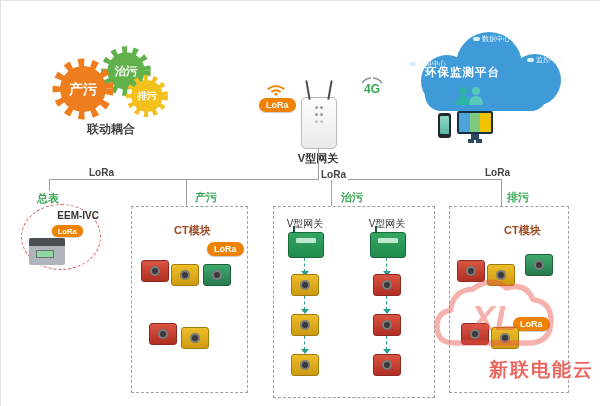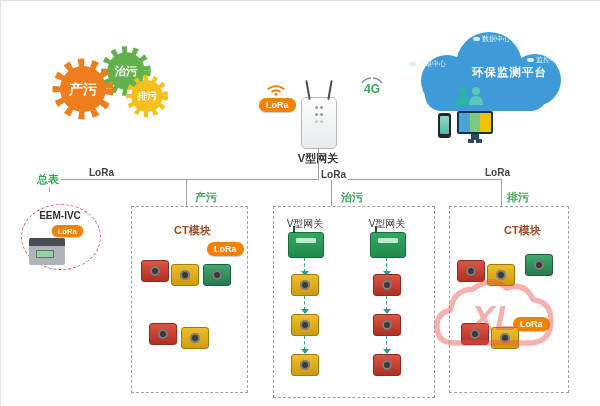--- a/index.html
+++ b/index.html
@@ -17,21 +17,21 @@
   
   .router{position:absolute;left:300px;top:96px;width:34px;height:50px;background:linear-gradient(#fdfdfd,#e8eaec);border:1px solid #b4bac0;border-radius:5px;}
   .router .ant{position:absolute;width:2px;height:20px;background:#4a4f54;border-radius:1px;}
   .router .ant.a1{left:5px;top:-18px;transform:rotate(-10deg);}
   .router .ant.a2{right:5px;top:-18px;transform:rotate(10deg);}
   .router .dots{position:absolute;left:13px;top:8px;width:3px;height:3px;border-radius:50%;background:#9aa0a6;box-shadow:5px 0 0 #9aa0a6,0 7px 0 #9aa0a6,5px 7px 0 #9aa0a6,0 14px 0 #c6cacd,5px 14px 0 #c6cacd;}
   .gw-label{position:absolute;left:288px;top:150px;width:58px;text-align:center;font-size:11px;color:#333;font-weight:bold;}
 
   
   .cloud-wrap{position:absolute;left:396px;top:24px;width:178px;height:122px;}
-  .cloud-title{position:absolute;left:28px;top:40px;width:122px;text-align:right;color:#fff;font-size:11.5px;font-weight:bold;letter-spacing:1px;}
+  .cloud-title{position:absolute;left:28px;top:40px;width:122px;text-align:left;color:#fff;font-size:11.5px;font-weight:bold;letter-spacing:1px;}
   .cloud-sub{position:absolute;color:#eaf6ff;font-size:7px;white-space:nowrap;}
   .mini-ic{display:inline-block;width:7px;height:4px;background:#d9efff;border-radius:3px;margin-right:2px;vertical-align:middle;}
   .phone{position:absolute;left:437px;top:112px;width:13px;height:25px;background:#23262a;border-radius:3px;}
   .phone::after{content:"";position:absolute;left:2px;top:3px;right:2px;bottom:4px;background:linear-gradient(#8fd8c6,#57b89f);border-radius:1px;}
   .monitor{position:absolute;left:456px;top:110px;width:36px;height:23px;background:#13324a;border-radius:2px;padding:2px;box-sizing:border-box;}
   .monitor .scr{width:100%;height:100%;background:linear-gradient(90deg,#4ba3d9 0 34%,#7fc97f 34% 67%,#f0c200 67%);}
   .monitor::after{content:"";position:absolute;left:14px;bottom:-6px;width:8px;height:6px;background:#2d4a60;box-shadow:-4px 4px 0 -1px #2d4a60,4px 4px 0 -1px #2d4a60;}
 
   
   .hline{position:absolute;height:1px;background:#9aa0a6;}
@@ -39,21 +39,21 @@
   .lora-text{position:absolute;font-size:10px;font-weight:bold;color:#444;background:#fff;padding:0 2px;}
 
   
   .dashed-box{position:absolute;border:1px dashed #9aa0a6;}
   .grp-title{position:absolute;font-size:11px;font-weight:bold;color:#3aa655;background:#fff;padding:0 2px;}
   .ct-label{position:absolute;font-size:11px;font-weight:bold;color:#9c4a21;margin-left:15px;}
   .vgw-label{position:absolute;font-size:10px;color:#333;text-align:center;width:52px;}
 
   
   .meter-ellipse{position:absolute;left:20px;top:203px;width:78px;height:64px;border:1.5px dashed #e05a5a;border-radius:50%;}
-  .meter-model{position:absolute;left:20px;top:209px;width:78px;text-align:center;font-size:10px;color:#333;font-weight:bold;}
+  .meter-model{position:absolute;left:20px;top:209px;width:78px;text-align:right;font-size:10px;color:#333;font-weight:bold;}
   .meter-device{position:absolute;left:28px;top:237px;width:36px;height:27px;background:#aeb4ba;border-radius:2px;}
   .meter-device::before{content:"";position:absolute;left:0;top:0;right:0;height:8px;background:#4a4f54;border-radius:2px 2px 0 0;}
   .meter-device::after{content:"";position:absolute;left:7px;top:12px;width:16px;height:6px;background:#8fd8a0;border:1px solid #6b7075;}
 
   
   .ct{position:absolute;width:26px;height:20px;border-radius:3px;}
   .ct::after{content:"";position:absolute;left:8px;top:5px;width:10px;height:10px;border-radius:50%;background:#3a3a3a;box-shadow:inset 0 0 0 2px rgba(255,255,255,.35);}
   .ct.red{background:linear-gradient(#da5543,#b02f22);border:1px solid #8f2a20;}
   .ct.yellow{background:linear-gradient(#edbd2a,#cf9b10);border:1px solid #a07a0a;}
   .ct.green{background:linear-gradient(#3fa96d,#277a4e);border:1px solid #1d5e3b;}
@@ -84,20 +84,21 @@
   <svg class="gear" style="left:50px;top:56px" width="64" height="64" viewBox="0 0 64 64">
     <circle cx="32" cy="32" r="26" fill="none" stroke="#ee7d1d" stroke-width="9" stroke-dasharray="6 7"></circle>
     <circle cx="32" cy="32" r="23" fill="#ee7d1d"></circle>
     <text x="32" y="37" text-anchor="middle" fill="#fff" font-size="14">产污</text>
   </svg>
   <svg class="gear" style="left:124px;top:73px" width="44" height="44" viewBox="0 0 64 64">
     <circle cx="32" cy="32" r="26" fill="none" stroke="#f3c01c" stroke-width="9" stroke-dasharray="6 7"></circle>
     <circle cx="32" cy="32" r="23" fill="#f3c01c"></circle>
     <text x="32" y="37" text-anchor="middle" fill="#fff" font-size="14">排污</text>
   </svg>
+  <div class="gear-caption">联动耦合</div>
 
   <div class="router">
     <div class="ant a1"></div>
     <div class="ant a2"></div>
     <div class="dots"></div>
   </div>
   <svg class="abs" style="left:264px;top:80px" width="22" height="15" viewBox="0 0 24 16">
     <path d="M3 9 a13 13 0 0 1 18 0" fill="none" stroke="#ef8200" stroke-width="2"></path>
     <path d="M7 12 a7 7 0 0 1 10 0" fill="none" stroke="#ef8200" stroke-width="2"></path>
     <circle cx="12" cy="14.3" r="1.6" fill="#ef8200"></circle>
@@ -136,21 +137,21 @@
   <div class="vline" style="left:317px;top:147px;height:31px"></div>
   <div class="hline" style="left:48px;top:178px;width:452px"></div>
   <div class="vline" style="left:48px;top:178px;height:13px"></div>
   <div class="vline" style="left:185px;top:178px;height:27px"></div>
   <div class="vline" style="left:330px;top:178px;height:27px"></div>
   <div class="vline" style="left:500px;top:178px;height:27px"></div>
   <div class="lora-text" style="left:86px;top:166px">LoRa</div>
   <div class="lora-text" style="left:318px;top:168px">LoRa</div>
   <div class="lora-text" style="left:482px;top:166px">LoRa</div>
 
-  <div class="grp-title" style="left:34px;top:171px">总表</div>
+  <div class="grp-title" style="left:34px;top:190px">总表</div>
   <div class="meter-ellipse"></div>
   <div class="meter-model">EEM-IVC</div>
   <div class="lora-badge" style="left:48px;top:223px;transform:scale(.85)">LoRa</div>
   <div class="meter-device"></div>
 
   <div class="dashed-box" style="left:130px;top:205px;width:115px;height:185px"></div>
   <div class="grp-title" style="left:192px;top:189px">产污</div>
   <div class="ct-label" style="left:158px;top:222px">CT模块</div>
   <div class="lora-badge" style="left:206px;top:241px">LoRa</div>
   <div class="ct red" style="left:140px;top:259px"></div>
@@ -185,14 +186,15 @@
   <div class="ct yellow" style="left:486px;top:263px"></div>
   <div class="ct green" style="left:524px;top:253px"></div>
   <div class="lora-badge" style="left:512px;top:316px">LoRa</div>
   <div class="ct red" style="left:460px;top:322px"></div>
   <div class="ct yellow" style="left:490px;top:326px"></div>
 
   <svg class="wm-logo" width="130" height="95" viewBox="0 0 120 90">
     <path d="M22 72 Q6 72 6 56 Q6 43 19 41 Q21 22 40 21 Q57 8 72 20 Q90 14 97 31 Q114 33 114 51 Q114 70 96 72 Z" fill="none" stroke="#e8554d" stroke-width="5" stroke-linejoin="round"></path>
     <text x="60" y="60" text-anchor="middle" font-size="34" font-weight="bold" font-style="italic" fill="#e8554d">XL</text>
   </svg>
+  <div class="wm-text">新联电能云</div>
 
 </div>
 
 </body></html>

